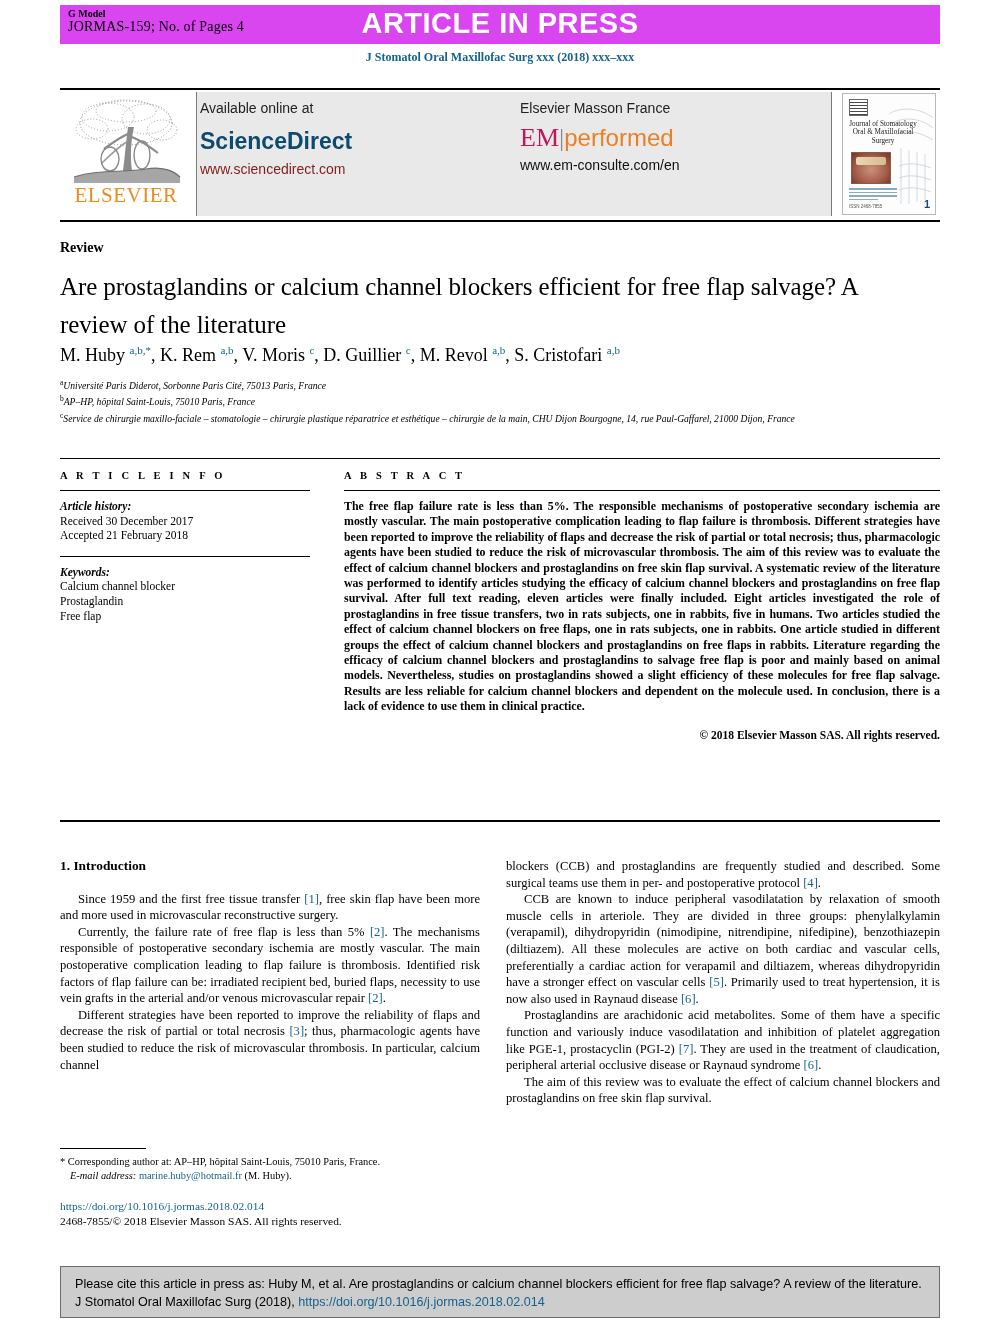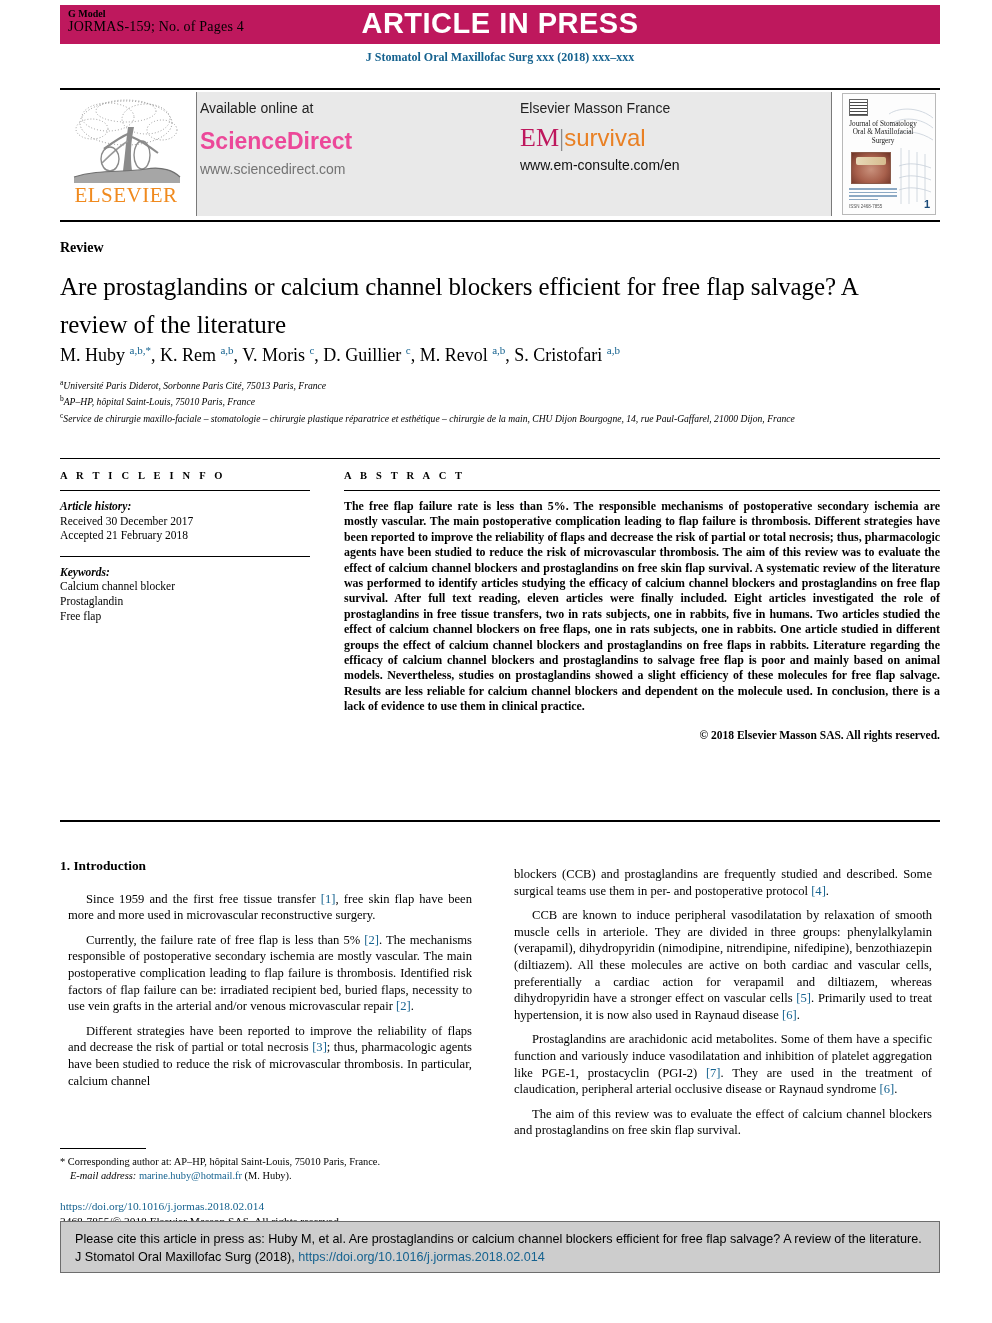--- a/index.html
+++ b/index.html
@@ -10,21 +10,21 @@
     color: #000;
     position: relative;
     overflow: hidden;
   }
   .page { position: relative; width: 992px; height: 1323px; }
 
   
   .banner {
     position: absolute; left: 60px; top: 5px;
     width: 880px; height: 39px;
-    background: #be185d;
+    background: #d946ef;
     text-decoration: underline;
   }
   .banner-g-model {
     position: absolute; left: 8px; top: 3px;
     font-family: "Liberation Serif", serif;
     font-weight: bold; font-size: 10px;
   }
   .banner-jormas {
     position: absolute; left: 8px; top: 14px;
     font-family: "Liberation Serif", serif;
@@ -63,26 +63,26 @@
   .hdr-left  { left: 200px; top: 100px; width: 310px; }
   .hdr-right { left: 520px; top: 100px; width: 310px; }
   .hdr-sub {
     font-family: "Liberation Sans", sans-serif;
     font-size: 14px; color:#222;
   }
   .sd-logo {
     margin-top: 12px;
     font-family: "Liberation Sans", sans-serif;
     font-weight: bold; font-size: 23px;
-    color: #ec4899;
+    color: #0c4a6e;
   }
   .sd-url {
     margin-top: 6px;
     font-family: "Liberation Sans", sans-serif;
-    font-size: 14px; color:#737373;
+    font-size: 14px; color:#7f1d1d;
   }
   .em-logo {
     margin-top: 9px;
     font-family: "Liberation Serif", serif;
     font-size: 26px; line-height: 1;
   }
   .em-em { color:#be185d; }
   .em-bar { color:#8a8a8a; font-weight:300; }
   .em-consulte { color:#e98024; font-family:"Liberation Sans", sans-serif; font-size:24px;}
   .em-url {
@@ -227,21 +227,21 @@
     font-size:12.6px; line-height:16.6px;
     text-align:justify;
     hyphens:auto;
   }
   .body-left  { left:60px;  width:420px; }
   .body-right { left:506px; width:434px; }
   .body-col h2 {
     margin:0 0 16px 0;
     font-size:13.4px; font-weight:bold;
   }
-  .body-col p { margin:8px; text-indent:18px; }
+  .body-col p { margin:0; text-indent:18px; }
   .ref { color:#15628f; }
 
   
   .fn-rule { position:absolute; left:60px; top:1148px; width:86px; height:1px; background:#000; }
   .footnote {
     position:absolute; left:60px; top:1155px; width:420px;
     font-family:"Liberation Serif", serif;
     font-size:10.4px; line-height:14px;
   }
   .footnote .star { }
@@ -250,21 +250,21 @@
 
   .doi-block {
     position:absolute; left:60px; top:1199px; width:420px;
     font-family:"Liberation Serif", serif;
     font-size:11.4px; line-height:15px;
   }
   .doi-block .doi { color:#15628f; }
 
   
   .cite-box {
-    position:absolute; left:60px; top:1221px;
+    position:absolute; left:60px; top:1266px;
     width:880px; height:52px;
     background:#cdcdcd;
     border:1px solid #6d6d6d;
     box-sizing:border-box;
   }
   .cite-text {
     position:absolute; left:14px; top:8px; width:852px;
     font-family:"Liberation Sans", sans-serif;
     font-size:12.6px; line-height:18px;
   }
@@ -315,21 +315,21 @@
   </div>
 
   <div class="hdr-col hdr-left">
     <div class="hdr-sub">Available online at</div>
     <div class="sd-logo">ScienceDirect</div>
     <div class="sd-url">www.sciencedirect.com</div>
   </div>
 
   <div class="hdr-col hdr-right">
     <div class="hdr-sub">Elsevier Masson France</div>
-    <div class="em-logo"><span class="em-em">EM</span><span class="em-bar">|</span><span class="em-consulte">survival</span></div>
+    <div class="em-logo"><span class="em-em">EM</span><span class="em-bar">|</span><span class="em-consulte">performed</span></div>
     <div class="em-url">www.em-consulte.com/en</div>
   </div>
 
   <div class="cover">
     <svg class="cover-anat" viewBox="0 0 48 110">
       <g fill="none" stroke="#9aa9bb" stroke-width="0.8">
         <path d="M2 14 C14 6 34 8 46 18"></path>
         <path d="M4 24 C16 16 34 18 46 28"></path>
         <path d="M10 34 C20 30 34 32 46 40"></path>
         <path d="M14 48 L14 104"></path>

